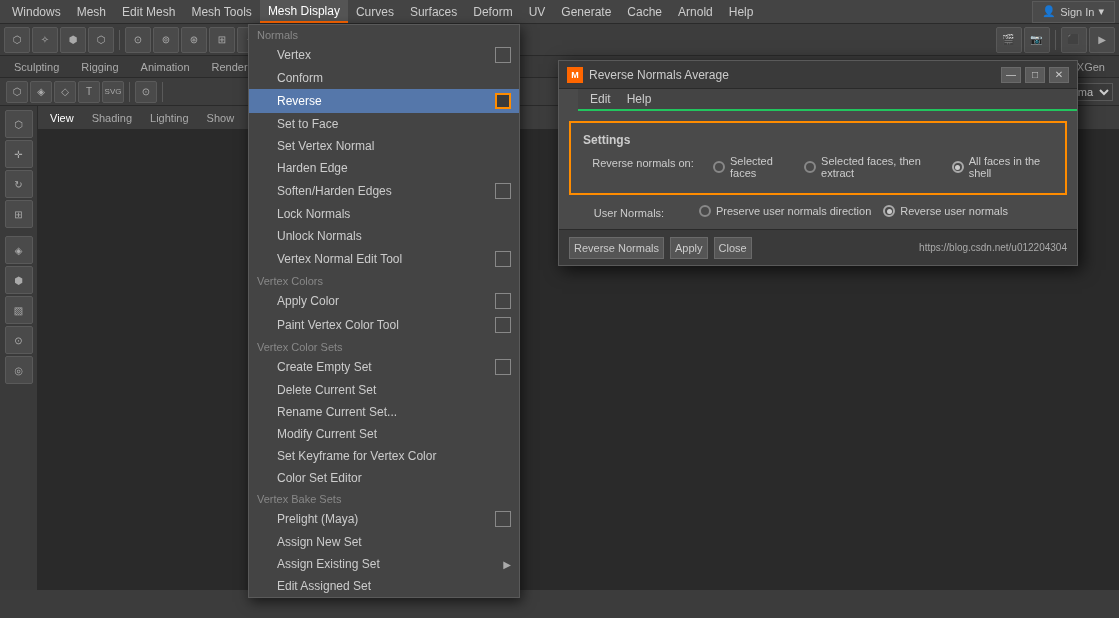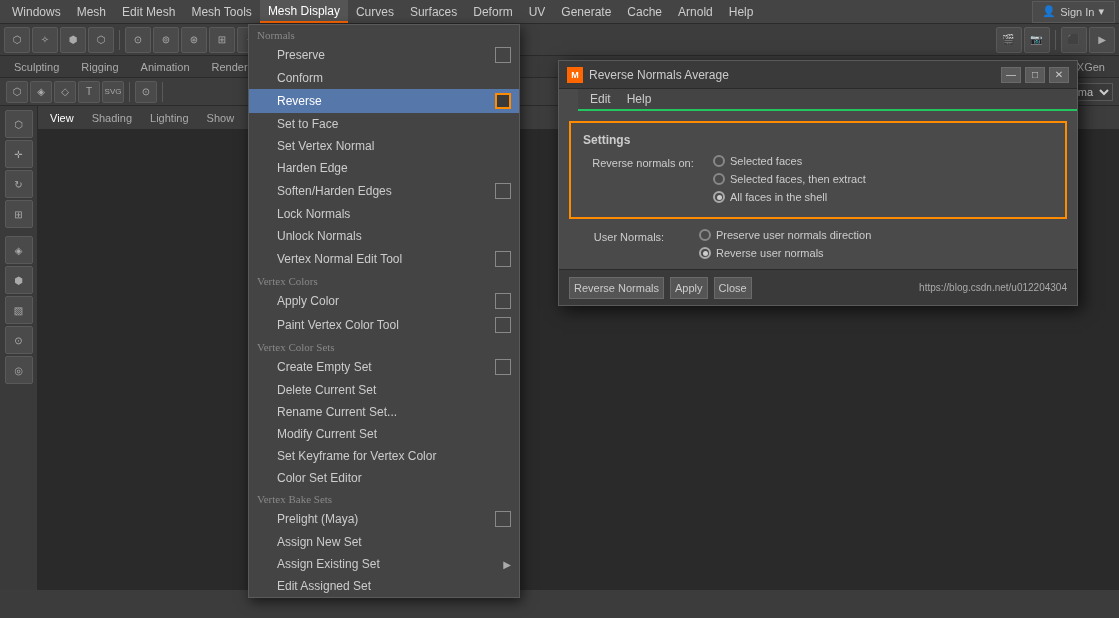--- a/index.html
+++ b/index.html
@@ -136,21 +136,20 @@
       background: #444444;
       border: 1px solid #5a5a5a;
       box-shadow: 2px 4px 12px rgba(0,0,0,0.6);
       z-index: 100;
     }
     .menu-section-header {
       padding: 4px 14px 2px 8px;
       color: #888888;
       font-size: 11px;
       background: #444444;
-      font-family: Liberation Serif, serif;
     }
     .dropdown-item {
       display: flex;
       align-items: center;
       justify-content: space-between;
       padding: 4px 8px 4px 28px;
       cursor: pointer;
       color: #cccccc;
       font-size: 12px;
       position: relative;
@@ -268,22 +267,22 @@
     .settings-label {
       color: #cccccc;
       font-size: 11px;
       min-width: 130px;
       text-align: center;
       padding-right: 10px;
       padding-top: 2px;
     }
     .settings-options {
       display: flex;
-      flex-direction: column;
-      gap: 6px;
+      flex-direction: row;
+      gap: 12px;
     }
     .radio-option {
       display: flex;
       align-items: center;
       gap: 5px;
       cursor: pointer;
     }
     .radio-circle {
       width: 12px;
       height: 12px;
@@ -509,21 +508,21 @@
 
     <div style="background:#2a2a2a;flex:1;height:calc(100% - 24px);"></div>
   </div>
 </div>
 
 <div class="dropdown-menu">
 
   <div class="menu-section-header">Normals</div>
 
   <div class="dropdown-item">
-    <span>Preserve</span>
+    <span>Vertex</span>
     <div class="checkmark"></div>
   </div>
   <div class="dropdown-item">
     <span>Conform</span>
   </div>
   <div class="dropdown-item highlighted" style="background:#5577aa;">
     <span>Reverse</span>
     <div class="checkmark checked"></div>
   </div>
   <div class="dropdown-item">

